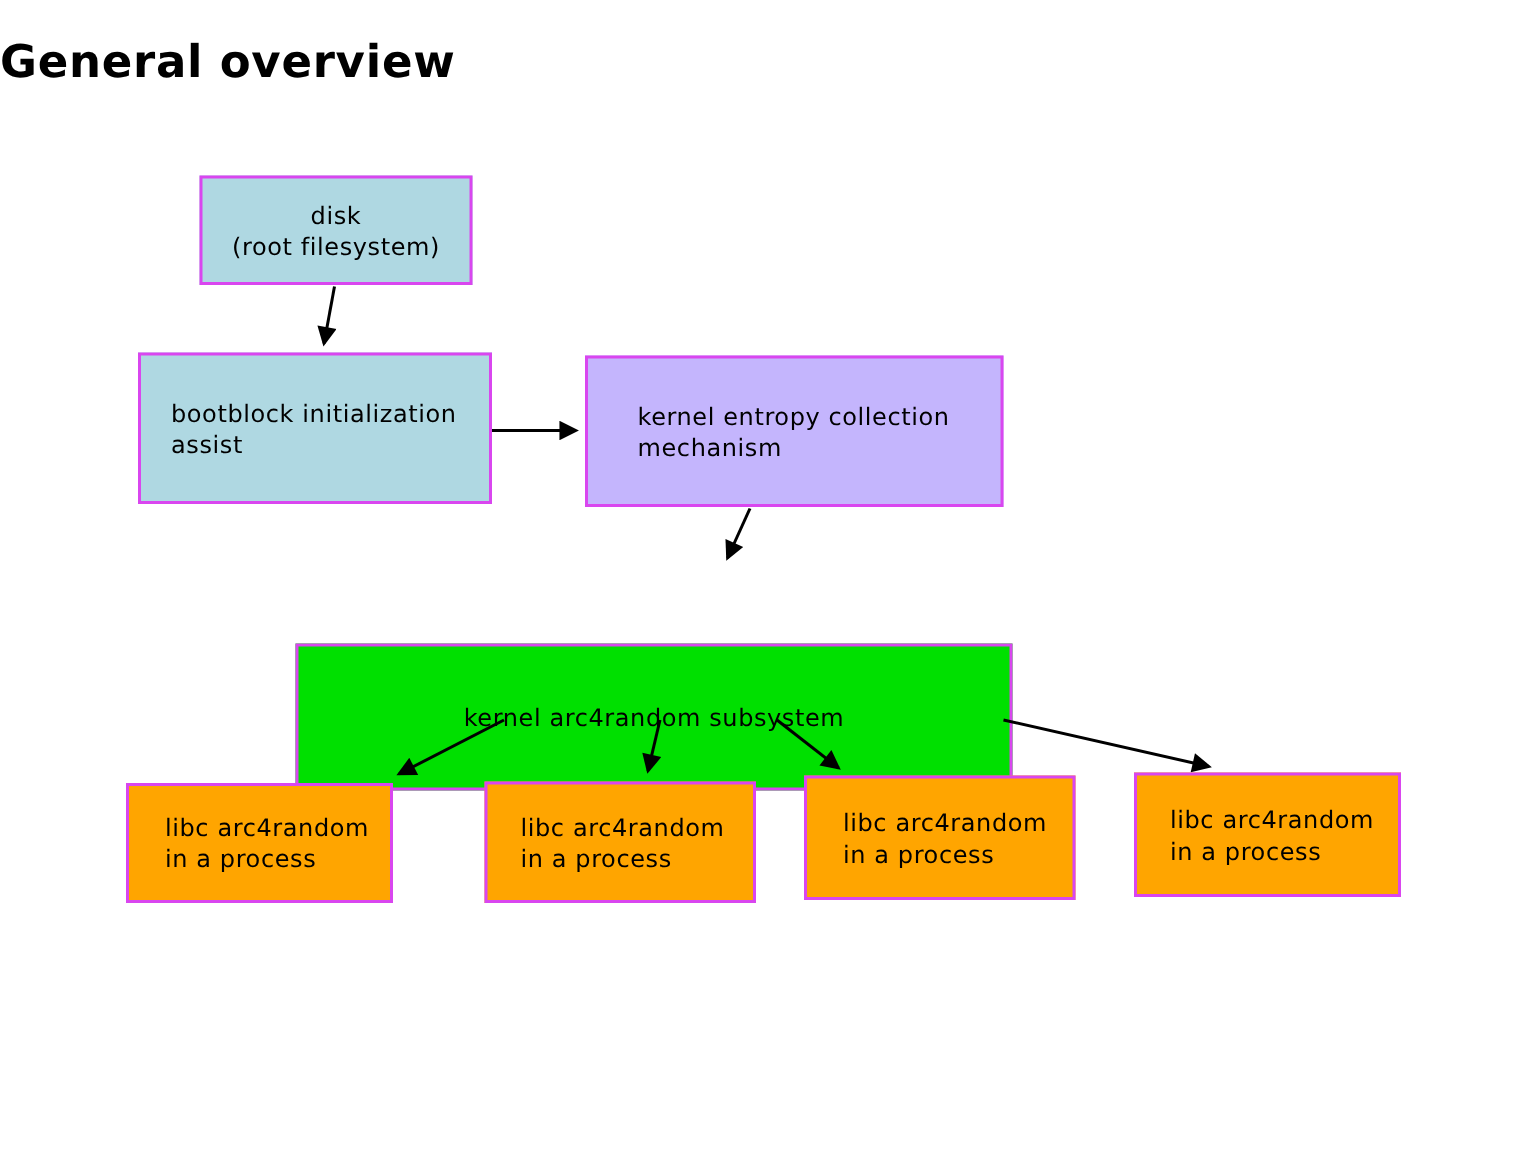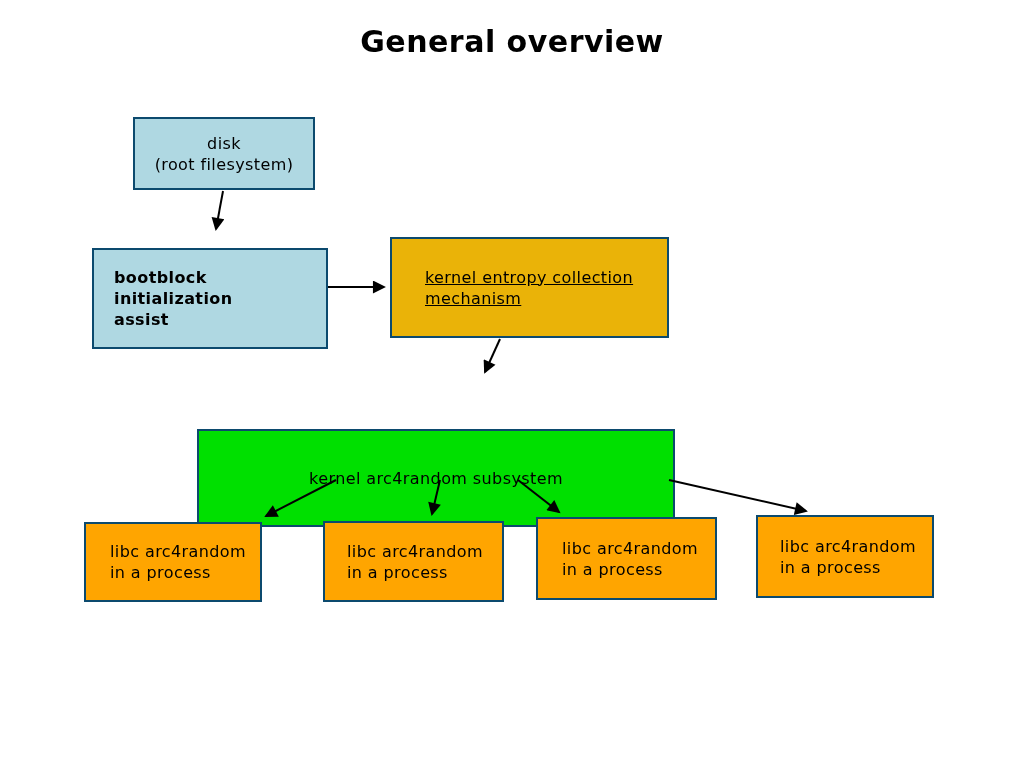--- a/index.html
+++ b/index.html
@@ -13,43 +13,42 @@
     width: 1024px;
     height: 768px;
     background: #ffffff;
     overflow: hidden;
   }
   .slide-title {
     position: absolute;
     left: 0;
     top: 24px;
     width: 1024px;
-    text-align: center;
     font-size: 30px;
     font-weight: bold;
     letter-spacing: 0.5px;
     color: #000000;
   }
   .node {
     position: absolute;
     box-sizing: border-box;
-    border: 2px solid #0c4a6e;
+    border: 2px solid #d946ef;
     display: flex;
     align-items: center;
     color: #000000;
     font-size: 16px;
     line-height: 21px;
     letter-spacing: 0.4px;
     white-space: pre-line;
   }
   .node.center { justify-content: center; text-align: center; }
   .node.left   { justify-content: flex-start; text-align: left; }
 
   #node-disk       { left: 133px; top: 117px; width: 182px; height: 73px; }
-  #node-bootblock  { left:  92px; top: 248px; width: 236px; height: 101px; padding-left: 20px; padding-right: 6px; font-weight: bold; }
+  #node-bootblock  { left:  92px; top: 235px; width: 236px; height: 101px; padding-left: 20px; padding-right: 6px; }
   #node-entropy    { left: 390px; top: 237px; width: 279px; height: 101px; padding-left: 33px; padding-right: 6px; }
   #node-subsystem  { left: 197px; top: 381px; width: 478px; height: 98px; }
   #node-libc1      { left:  84px; top: 522px; width: 178px; height: 80px; padding-left: 24px; }
   #node-libc2      { left: 323px; top: 521px; width: 181px; height: 81px; padding-left: 22px; }
   #node-libc3      { left: 536px; top: 517px; width: 181px; height: 83px; padding-left: 24px; }
   #node-libc4      { left: 756px; top: 515px; width: 178px; height: 83px; padding-left: 22px; }
 
   #arrows {
     position: absolute;
     left: 0; top: 0;
@@ -68,21 +67,21 @@
   <div class="node center" id="node-disk" style="background: rgb(175, 216, 226);">
     <span>disk
 (root filesystem)</span>
   </div>
 
   <div class="node left" id="node-bootblock" style="background: rgb(175, 216, 226);">
     <span>bootblock initialization
 assist</span>
   </div>
 
-  <div class="node left" id="node-entropy" style="background: #eab308; text-decoration: underline;">
+  <div class="node left" id="node-entropy" style="background: #c4b5fd;">
     <span>kernel entropy collection
 mechanism</span>
   </div>
 
   <div class="node center" id="node-subsystem" style="background: rgb(0, 224, 0); margin-top: 48px;">
     <span>kernel arc4random subsystem</span>
   </div>
 
   <div class="node left" id="node-libc1" style="background: rgb(255, 165, 0);">
     <span>libc arc4random

